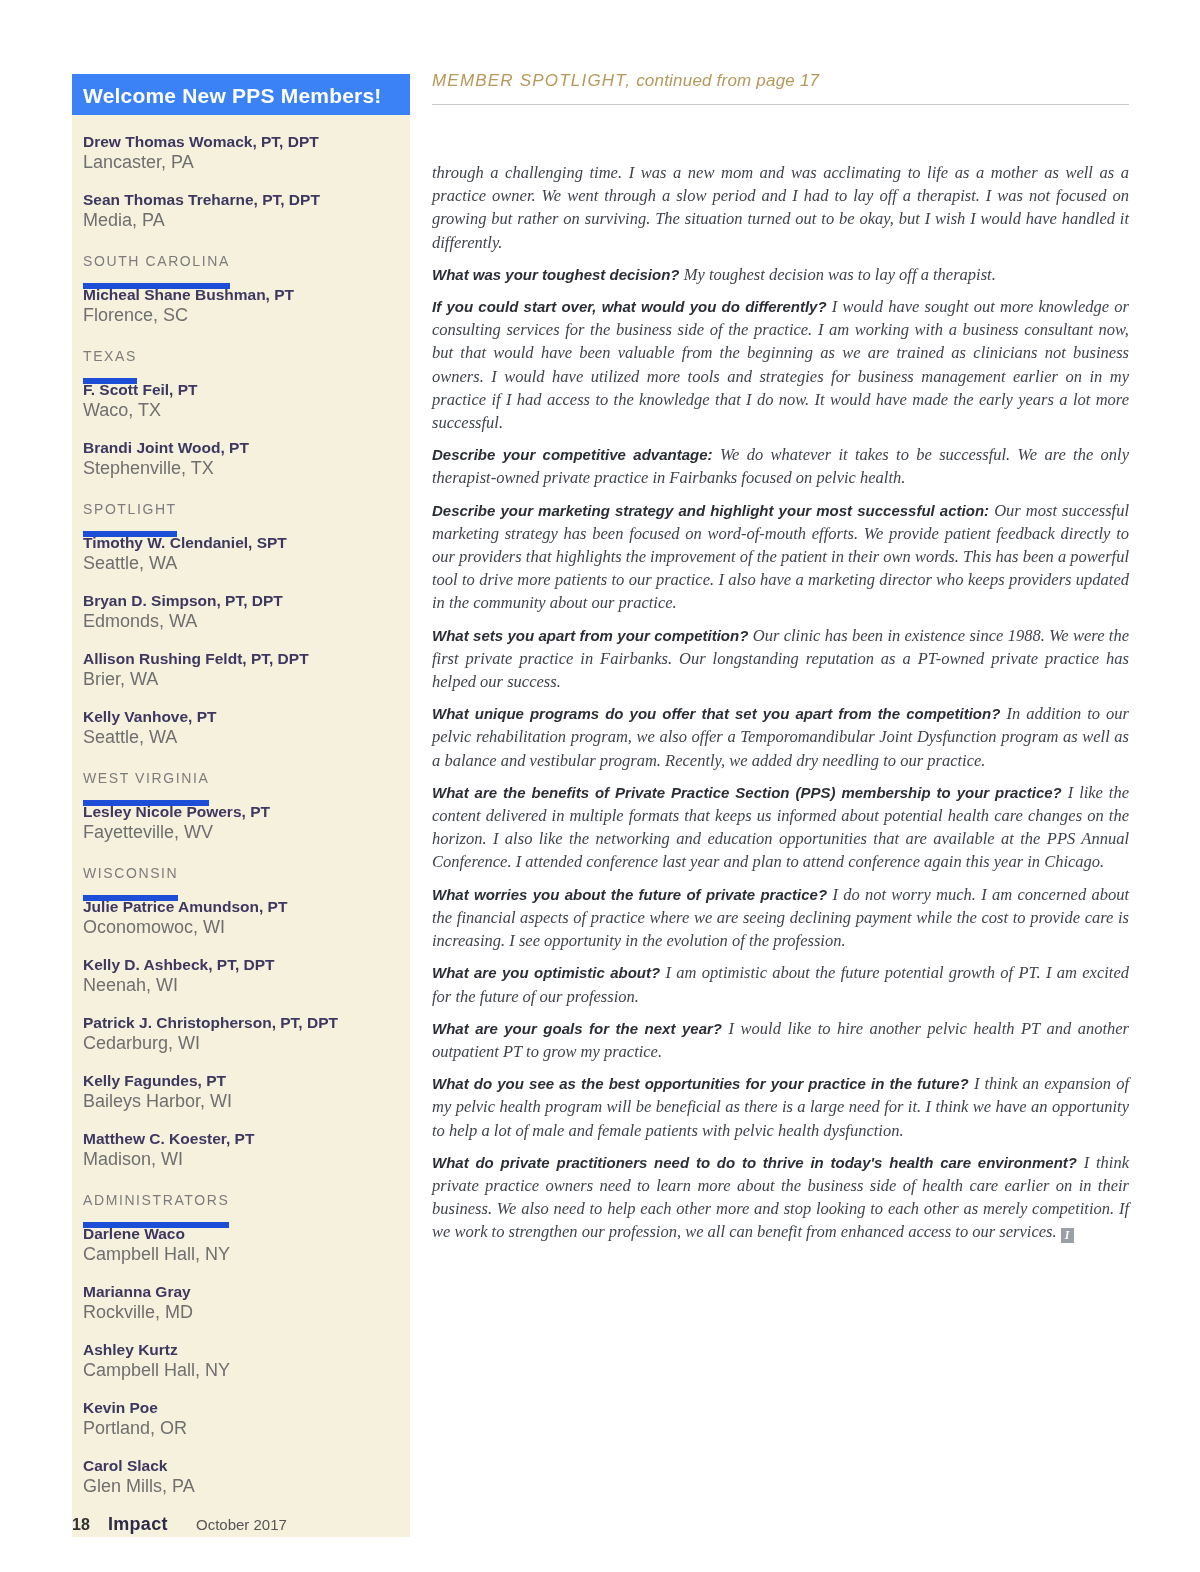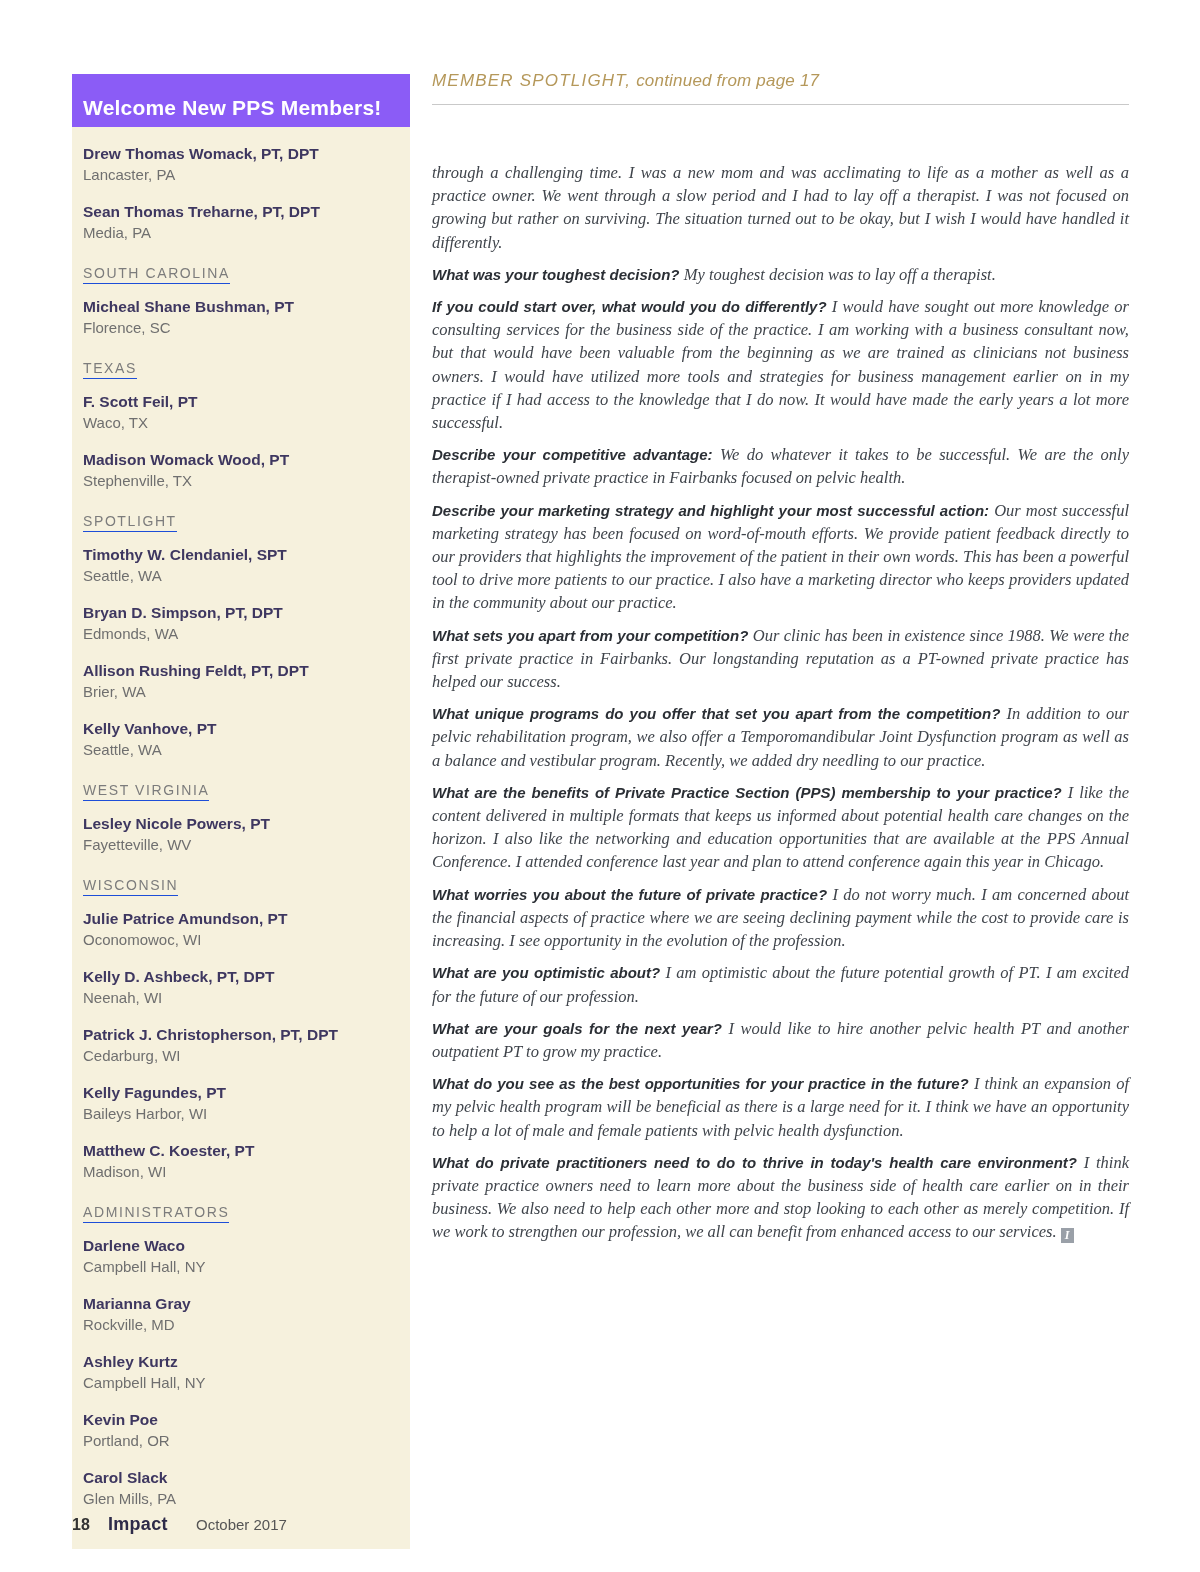--- a/index.html
+++ b/index.html
@@ -16,49 +16,49 @@
   
   .sidebar {
     position: absolute;
     left: 72px;
     top: 74px;
     width: 338px;
     background: #f6f1dd;
     padding-bottom: 18px;
   }
   .sidebar-header {
-    background: #8b5cf6;
+    background: #3b82f6;
     color: #ffffff;
     font-size: 21px;
     font-weight: bold;
-    padding: 22px 11px 7px 11px;
+    padding: 10px 11px 7px 11px;
     letter-spacing: 0.2px;
   }
   .sidebar-content { padding: 16px 14px 6px 11px; }
   .member { margin-bottom: 16px; }
   .member-name {
     font-weight: bold;
     color: #3e3760;
     font-size: 15.5px;
     line-height: 21px;
   }
   .member-location {
     color: #6f6f6f;
-    font-size: 15px;
+    font-size: 18px;
     line-height: 21px;
   }
   .state-heading {
     margin: 22px 0 15px 0;
     font-size: 14px;
     color: #7c7c7c;
     letter-spacing: 1.6px;
   }
   .state-heading span {
-    border-bottom: 1px solid #1d4ed8;
-    padding-bottom: 2px;
+    border-bottom: 6px solid #1d4ed8;
+    padding-bottom: 14px;
   }
 
   
   .main {
     position: absolute;
     left: 432px;
     top: 70px;
     width: 697px;
     font-style: italic;
   }
@@ -149,21 +149,21 @@
         <div class="member">
           <div class="member-name">Micheal Shane Bushman, PT</div>
           <div class="member-location">Florence, SC</div>
         </div>
         <div class="state-heading"><span>TEXAS</span></div>
         <div class="member">
           <div class="member-name">F. Scott Feil, PT</div>
           <div class="member-location">Waco, TX</div>
         </div>
         <div class="member">
-          <div class="member-name">Madison Womack Wood, PT</div>
+          <div class="member-name">Brandi Joint Wood, PT</div>
           <div class="member-location">Stephenville, TX</div>
         </div>
         <div class="state-heading"><span>SPOTLIGHT</span></div>
         <div class="member">
           <div class="member-name">Timothy W. Clendaniel, SPT</div>
           <div class="member-location">Seattle, WA</div>
         </div>
         <div class="member">
           <div class="member-name">Bryan D. Simpson, PT, DPT</div>
           <div class="member-location">Edmonds, WA</div>

